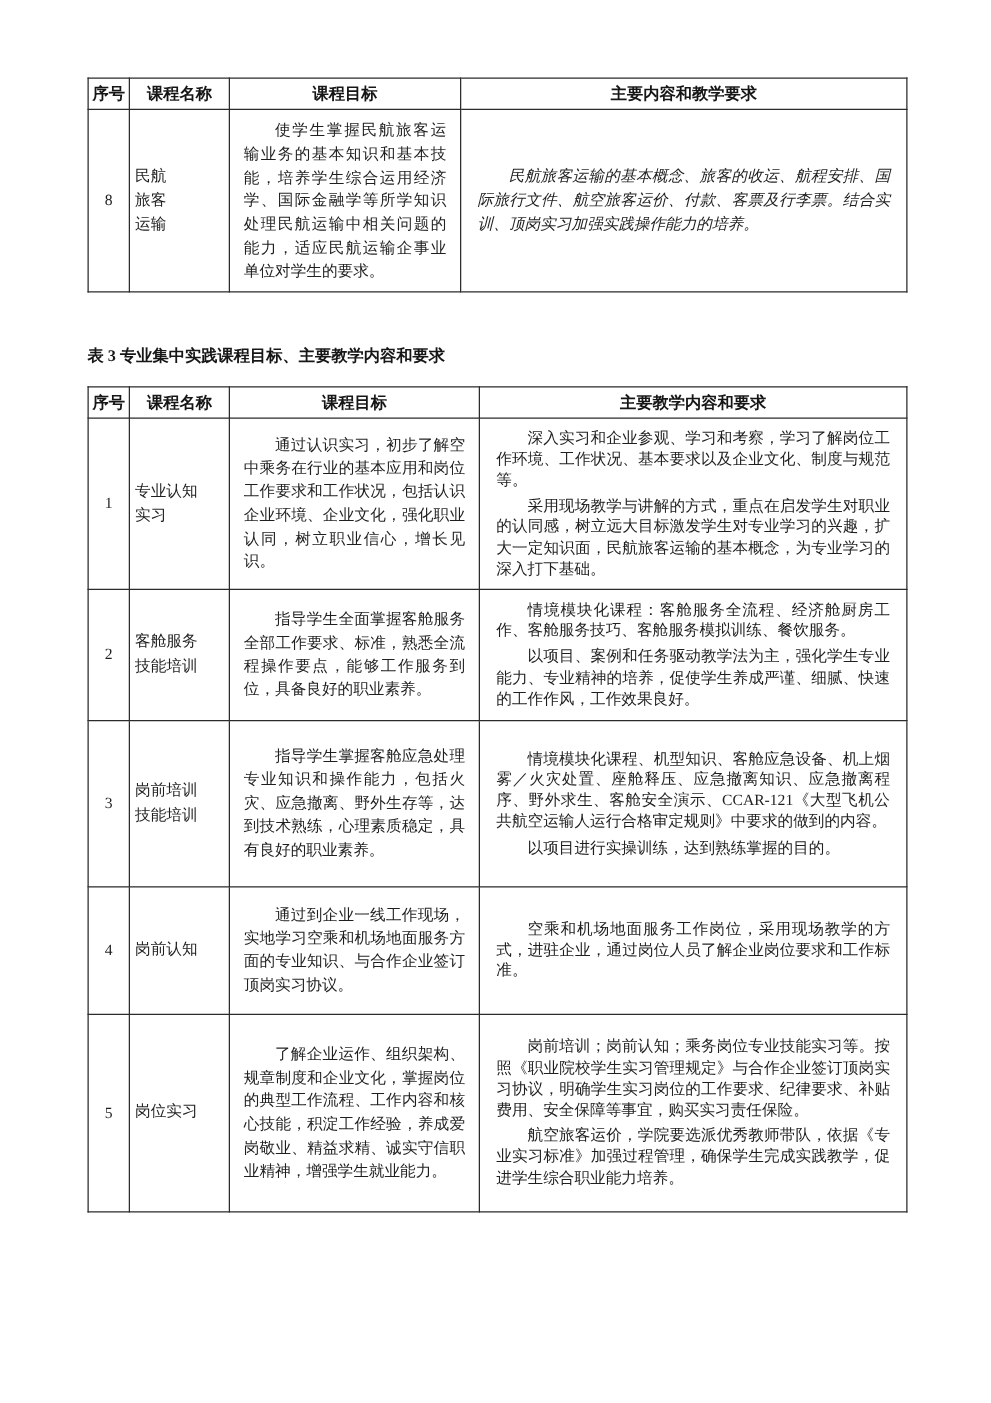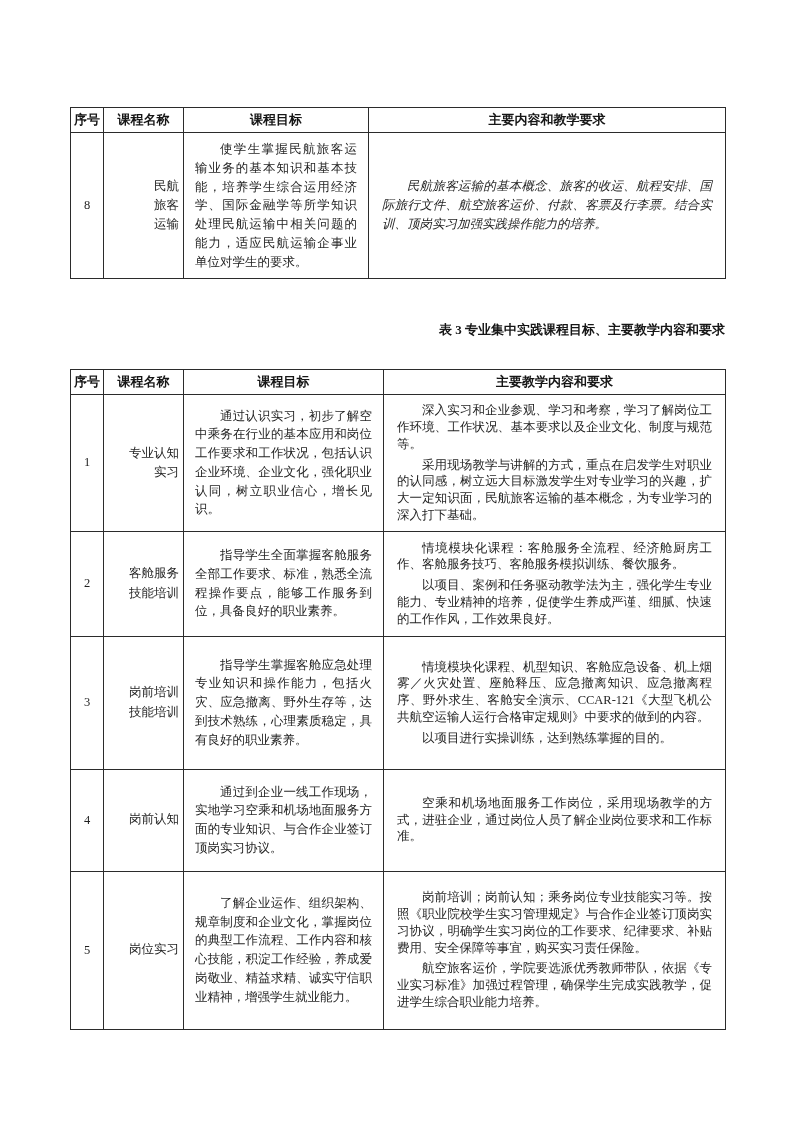--- a/index.html
+++ b/index.html
@@ -11,21 +11,21 @@
     width: 793px;
     height: 1122px;
     font-family: "Liberation Serif", "DejaVu Serif", serif;
     color: #1f1f1f;
     overflow: hidden;
   }
   .page {
     box-sizing: border-box;
     width: 646px;
     height: 1122px;
-    padding: 107px 68px 0 70px;
+    padding: 62px 68px 0 70px;
   }
   table.doc-table {
     border-collapse: collapse;
     table-layout: fixed;
     width: 655px;
   }
   .doc-table th, .doc-table td {
     border: 1px solid #2b2b2b;
     vertical-align: middle;
     box-sizing: border-box;
@@ -37,21 +37,21 @@
     text-align: center;
     padding: 2px 1px;
     color: #161616;
   }
   .doc-table td { font-size: 12.5px; }
   td.cell-no {
     text-align: center;
     padding: 2px;
   }
   td.cell-name {
-    text-align: right;
+    text-align: left;
     padding: 2px 4px;
     white-space: pre-line;
     line-height: 1.55;
   }
   td.cell-objective {
     padding: 3px 7px;
     text-align: justify;
   }
   td.cell-content {
     padding: 3px 9px;
@@ -68,25 +68,25 @@
   
   #continued-table tbody tr { height: 138px; }
   #table3 tbody tr:nth-child(1) { height: 127px; }
   #table3 tbody tr:nth-child(2) { height: 105px; }
   #table3 tbody tr:nth-child(3) { height: 133px; }
   #table3 tbody tr:nth-child(4) { height: 102px; }
   #table3 tbody tr:nth-child(5) { height: 158px; }
 
   .table-caption {
     width: 655px;
-    text-align: right;
+    text-align: left;
     font-size: 13px;
     font-weight: bold;
     color: #161616;
-    margin: 42px 0 30px 0;
+    margin: 42px 0 15px 0;
     font-family: Liberation Serif, serif;
   }
 </style>
 </head>
 <body>
 
 <div class="page">
 
   <table class="doc-table" id="continued-table">
     <colgroup>

